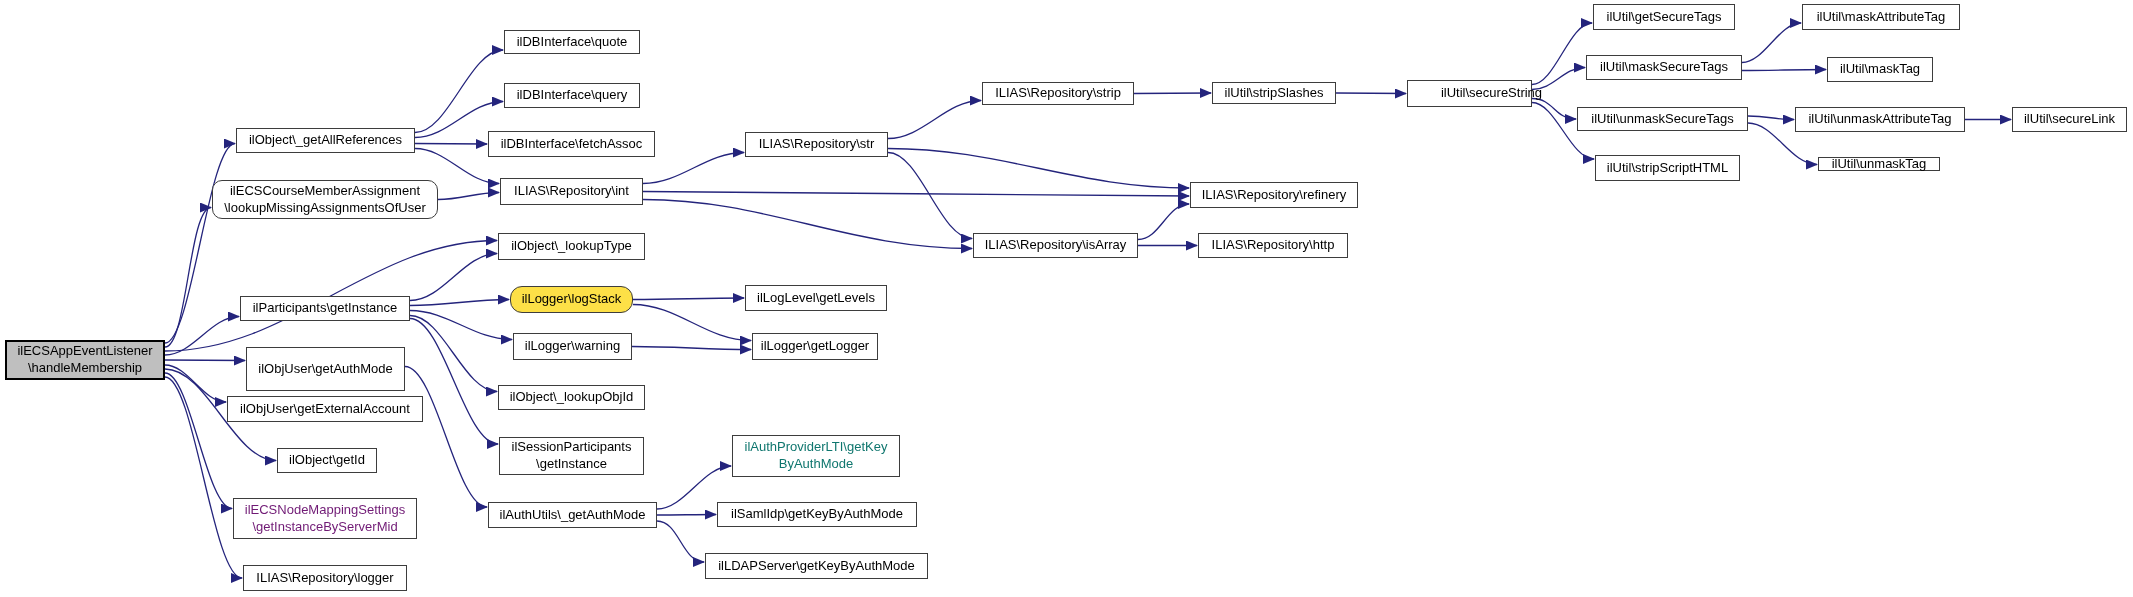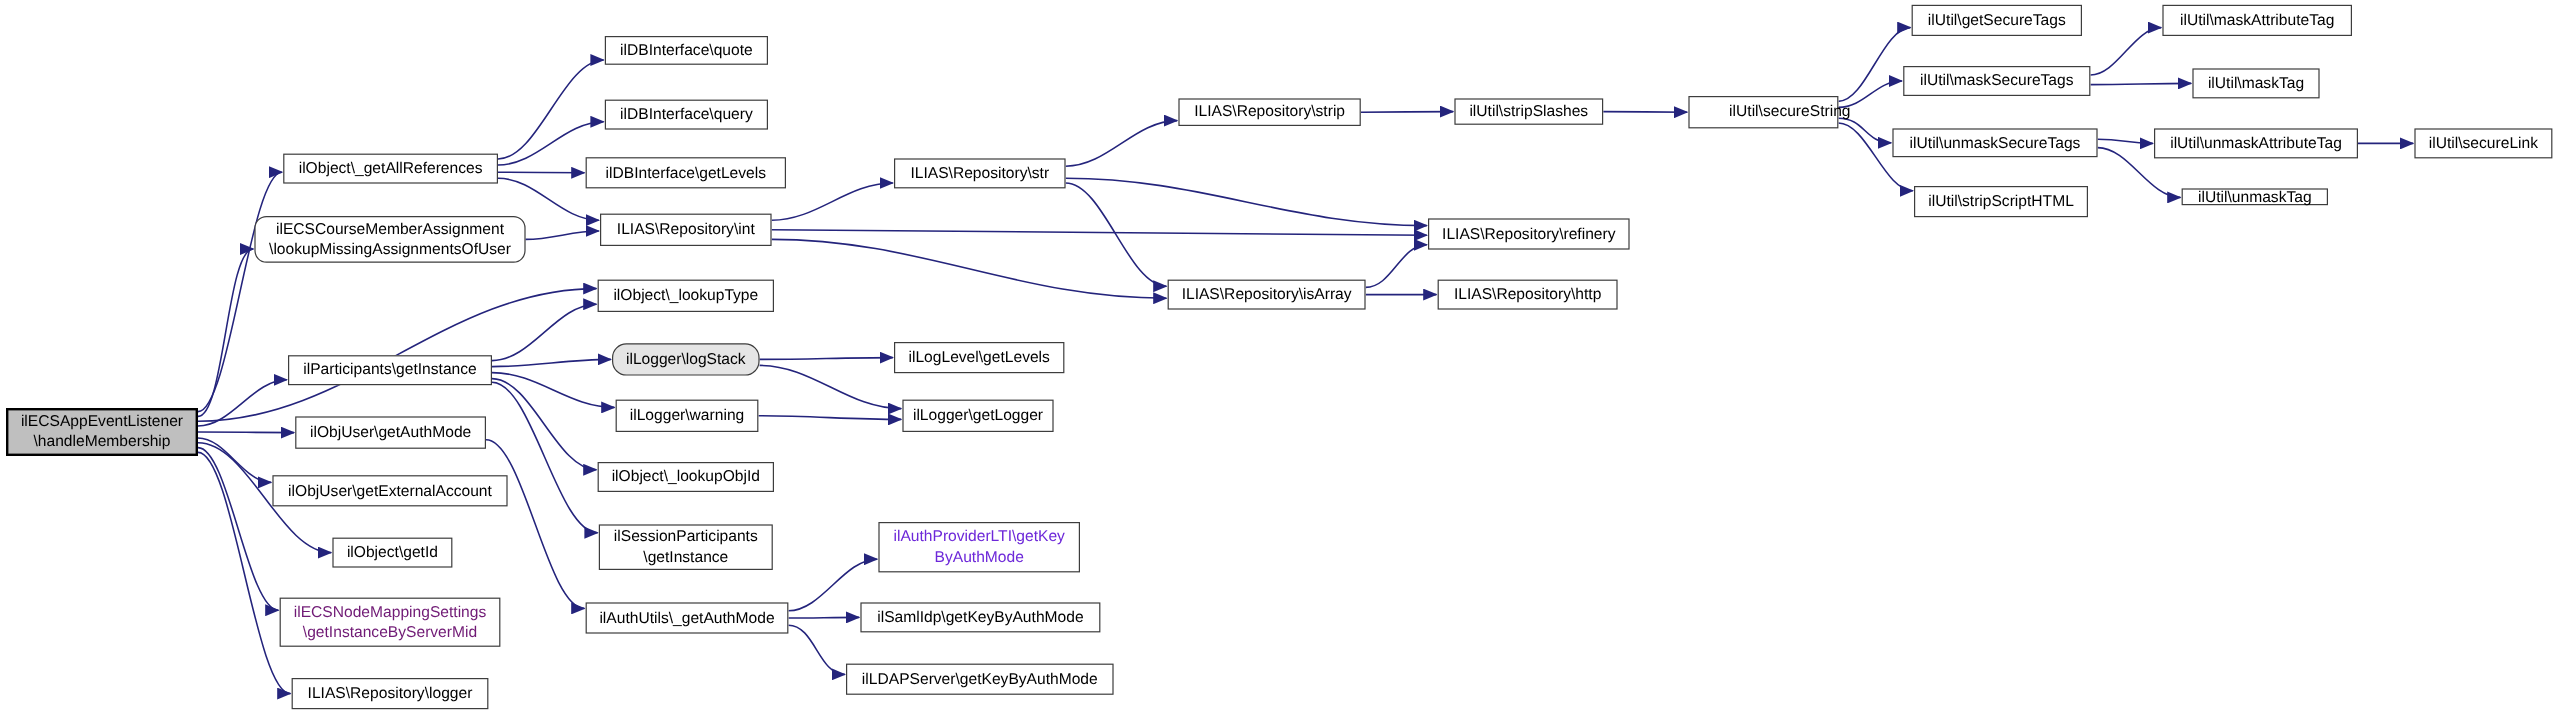--- a/index.html
+++ b/index.html
@@ -96,21 +96,21 @@
     <div class="node" style="left: 236px; top: 128px; width: 179px; height: 25px; background: rgb(255, 255, 255); border-color: rgb(61, 61, 61); color: rgb(0, 0, 0);">
       <div>ilObject\_getAllReferences</div>
     </div>
     <div class="node" style="left: 212px; top: 180px; width: 226px; height: 39px; background: rgb(255, 255, 255); border-color: rgb(61, 61, 61); color: rgb(0, 0, 0); border-radius: 10px;">
       <div>ilECSCourseMemberAssignment</div>
       <div>\lookupMissingAssignmentsOfUser</div>
     </div>
     <div class="node" style="left: 240px; top: 296px; width: 170px; height: 25px; background: rgb(255, 255, 255); border-color: rgb(61, 61, 61); color: rgb(0, 0, 0);">
       <div>ilParticipants\getInstance</div>
     </div>
-    <div class="node" style="left: 246px; top: 347px; width: 159px; height: 27px; background: rgb(255, 255, 255); border-color: rgb(61, 61, 61); color: rgb(0, 0, 0);">
+    <div class="node" style="left: 246px; top: 347px; width: 159px; height: 44px; background: rgb(255, 255, 255); border-color: rgb(61, 61, 61); color: rgb(0, 0, 0);">
       <div>ilObjUser\getAuthMode</div>
     </div>
     <div class="node" style="left: 227px; top: 396px; width: 196px; height: 26px; background: rgb(255, 255, 255); border-color: rgb(61, 61, 61); color: rgb(0, 0, 0);">
       <div>ilObjUser\getExternalAccount</div>
     </div>
     <div class="node" style="left: 277px; top: 448px; width: 100px; height: 25px; background: rgb(255, 255, 255); border-color: rgb(61, 61, 61); color: rgb(0, 0, 0);">
       <div>ilObject\getId</div>
     </div>
     <div class="node" style="left: 233px; top: 498px; width: 184px; height: 41px; background: rgb(255, 255, 255); border-color: rgb(61, 61, 61); color: #701a75;">
       <div>ilECSNodeMappingSettings</div>
@@ -119,29 +119,29 @@
     <div class="node" style="left: 243px; top: 565px; width: 164px; height: 26px; background: rgb(255, 255, 255); border-color: rgb(61, 61, 61); color: rgb(0, 0, 0);">
       <div>ILIAS\Repository\logger</div>
     </div>
     <div class="node" style="left: 504px; top: 30px; width: 136px; height: 24px; background: rgb(255, 255, 255); border-color: rgb(61, 61, 61); color: rgb(0, 0, 0);">
       <div>ilDBInterface\quote</div>
     </div>
     <div class="node" style="left: 504px; top: 83px; width: 136px; height: 25px; background: rgb(255, 255, 255); border-color: rgb(61, 61, 61); color: rgb(0, 0, 0);">
       <div>ilDBInterface\query</div>
     </div>
     <div class="node" style="left: 488px; top: 131px; width: 167px; height: 26px; background: rgb(255, 255, 255); border-color: rgb(61, 61, 61); color: rgb(0, 0, 0);">
-      <div>ilDBInterface\getLevels</div>
+      <div>ilDBInterface\fetchAssoc</div>
     </div>
     <div class="node" style="left: 500px; top: 178px; width: 143px; height: 27px; background: rgb(255, 255, 255); border-color: rgb(61, 61, 61); color: rgb(0, 0, 0);">
       <div>ILIAS\Repository\int</div>
     </div>
     <div class="node" style="left: 498px; top: 233px; width: 147px; height: 27px; background: rgb(255, 255, 255); border-color: rgb(61, 61, 61); color: rgb(0, 0, 0);">
       <div>ilObject\_lookupType</div>
     </div>
-    <div class="node" style="left: 510px; top: 286px; width: 123px; height: 27px; background: #e5e5e5; border-color: rgb(61, 61, 61); color: rgb(0, 0, 0); border-radius: 12px;">
+    <div class="node" style="left: 510px; top: 286px; width: 123px; height: 27px; background: #fde047; border-color: rgb(61, 61, 61); color: rgb(0, 0, 0); border-radius: 12px;">
       <div>ilLogger\logStack</div>
     </div>
     <div class="node" style="left: 513px; top: 333px; width: 119px; height: 27px; background: rgb(255, 255, 255); border-color: rgb(61, 61, 61); color: rgb(0, 0, 0);">
       <div>ilLogger\warning</div>
     </div>
     <div class="node" style="left: 498px; top: 385px; width: 147px; height: 25px; background: rgb(255, 255, 255); border-color: rgb(61, 61, 61); color: rgb(0, 0, 0);">
       <div>ilObject\_lookupObjId</div>
     </div>
     <div class="node" style="left: 499px; top: 437px; width: 145px; height: 38px; background: rgb(255, 255, 255); border-color: rgb(61, 61, 61); color: rgb(0, 0, 0);">
       <div>ilSessionParticipants</div>
@@ -152,21 +152,21 @@
     </div>
     <div class="node" style="left: 745px; top: 132px; width: 143px; height: 25px; background: rgb(255, 255, 255); border-color: rgb(61, 61, 61); color: rgb(0, 0, 0);">
       <div>ILIAS\Repository\str</div>
     </div>
     <div class="node" style="left: 745px; top: 285px; width: 142px; height: 26px; background: rgb(255, 255, 255); border-color: rgb(61, 61, 61); color: rgb(0, 0, 0);">
       <div>ilLogLevel\getLevels</div>
     </div>
     <div class="node" style="left: 752px; top: 333px; width: 126px; height: 27px; background: rgb(255, 255, 255); border-color: rgb(61, 61, 61); color: rgb(0, 0, 0);">
       <div>ilLogger\getLogger</div>
     </div>
-    <div class="node" style="left: 732px; top: 435px; width: 168px; height: 42px; background: rgb(255, 255, 255); border-color: rgb(61, 61, 61); color: #6d28d9;">
+    <div class="node" style="left: 732px; top: 435px; width: 168px; height: 42px; background: rgb(255, 255, 255); border-color: rgb(61, 61, 61); color: #0f766e;">
       <div>ilAuthProviderLTI\getKey</div>
       <div>ByAuthMode</div>
     </div>
     <div class="node" style="left: 717px; top: 502px; width: 200px; height: 25px; background: rgb(255, 255, 255); border-color: rgb(61, 61, 61); color: rgb(0, 0, 0);">
       <div>ilSamlIdp\getKeyByAuthMode</div>
     </div>
     <div class="node" style="left: 705px; top: 553px; width: 223px; height: 26px; background: rgb(255, 255, 255); border-color: rgb(61, 61, 61); color: rgb(0, 0, 0);">
       <div>ilLDAPServer\getKeyByAuthMode</div>
     </div>
     <div class="node" style="left: 982px; top: 82px; width: 152px; height: 23px; background: rgb(255, 255, 255); border-color: rgb(61, 61, 61); color: rgb(0, 0, 0);">

